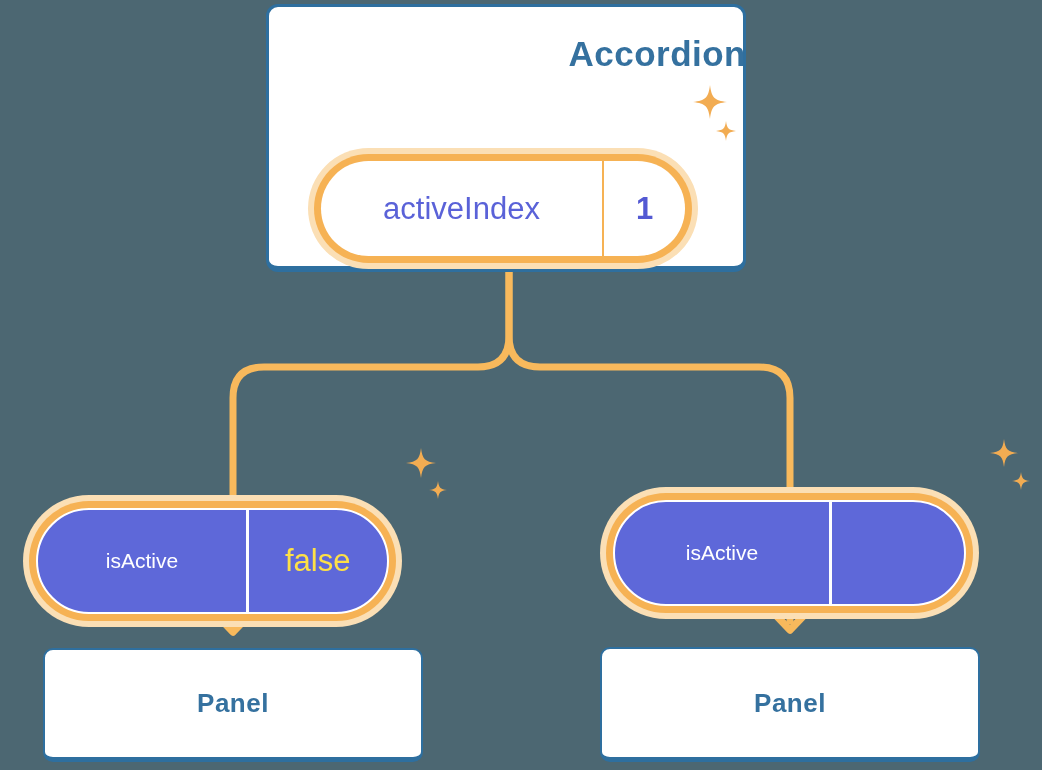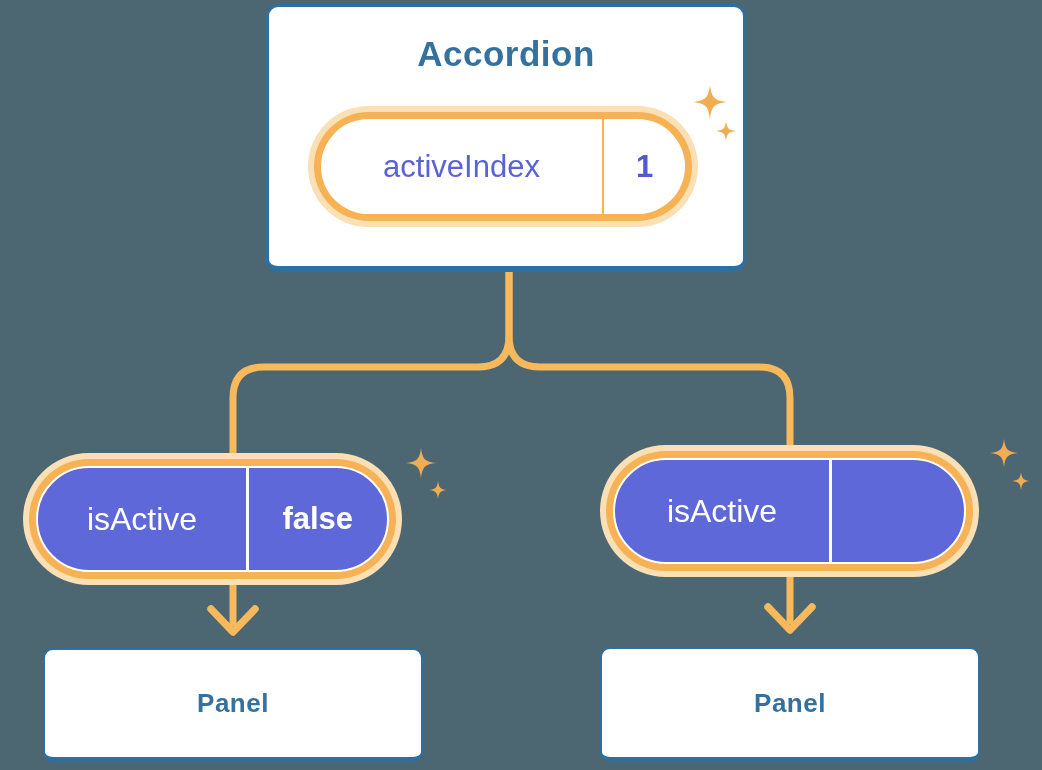--- a/index.html
+++ b/index.html
@@ -30,35 +30,36 @@
     border: 3px solid #2E6F9F;
     border-bottom-width: 6px;
     border-radius: 12px;
     z-index: 1;
   }
   .card-root { left: 266px; top: 4px; width: 480px; height: 268px; }
 
   .card-title {
     position: absolute;
     left: 266px; top: 34px; width: 480px;
-    text-align: center;
+    text-align: right;
     font-size: 35px;
     font-weight: 600;
     color: #35719F;
     z-index: 3;
     letter-spacing: 0.5px;
   }
 
   
   .pill-glow {
     position: absolute;
     border-radius: 999px;
     background: #FBDFB5;
     padding: 6px;
     z-index: 3;
+    margin-top: 42px;
   }
   .pill-ring {
     width: 100%; height: 100%;
     border-radius: 999px;
     background: #F6B254;
     padding: 7px;
   }
   .state-pill { left: 308px; top: 106px; width: 390px; height: 121px; }
   .state-pill-inner {
     width: 100%; height: 100%;
@@ -90,32 +91,32 @@
     width: 100%; height: 100%;
     border-radius: 999px;
     background: #5E68D9;
     border: 2px solid #FFFFFF;
     display: flex;
     align-items: stretch;
     overflow: hidden;
   }
   .prop-pill-name {
     display: flex; align-items: center; justify-content: center;
-    font-size: 32px;
+    font-size: 21px;
     color: #FFFFFF;
   }
   .prop-pill-left  .prop-pill-name { width: 208px; }
   .prop-pill-right .prop-pill-name { width: 214px; }
   .prop-pill-divider { width: 2.5px; background: #FFFFFF; }
   .prop-pill-value {
     flex: 1;
     display: flex; align-items: center; justify-content: center;
     font-size: 31px;
-    font-weight: 700;
-    color: #ffffff;
+    font-weight: 400;
+    color: #fde047;
   }
 
   
   .panel-card {
     position: absolute;
     background: #FFFFFF;
     border: 2.5px solid #2E6F9F;
     border-bottom-width: 5.5px;
     border-radius: 10px;
     display: flex; align-items: center; justify-content: center;

